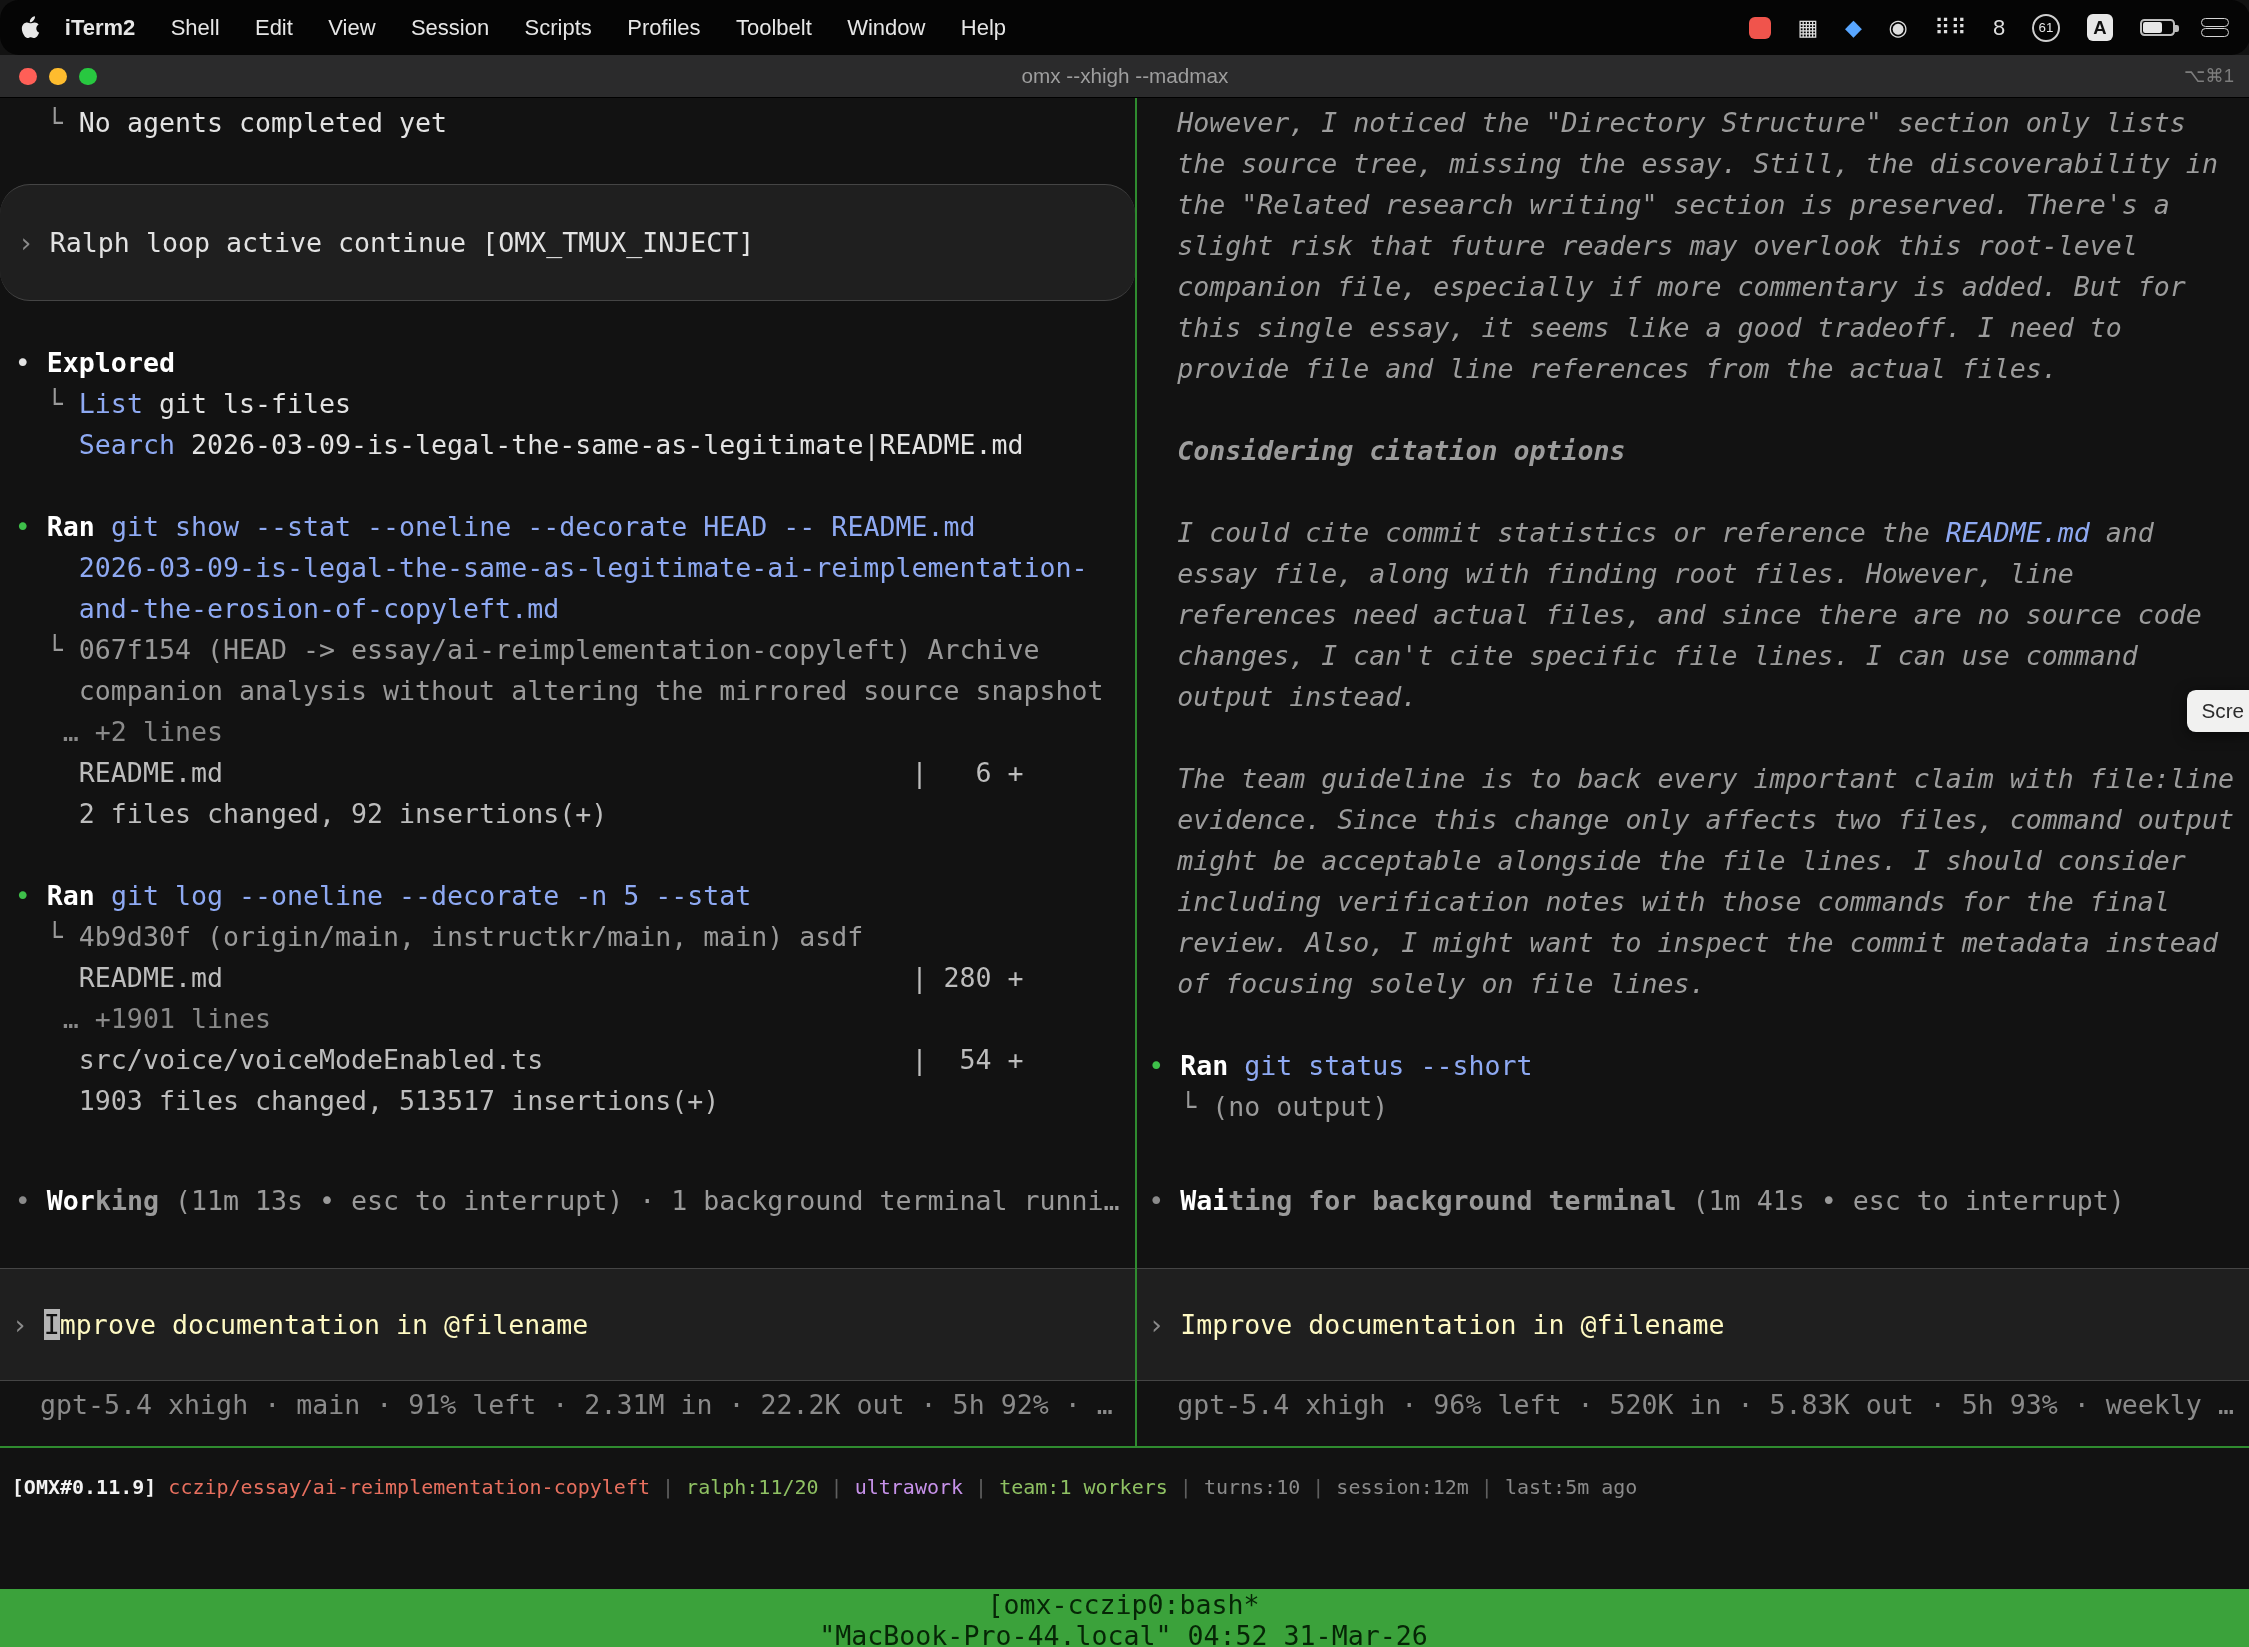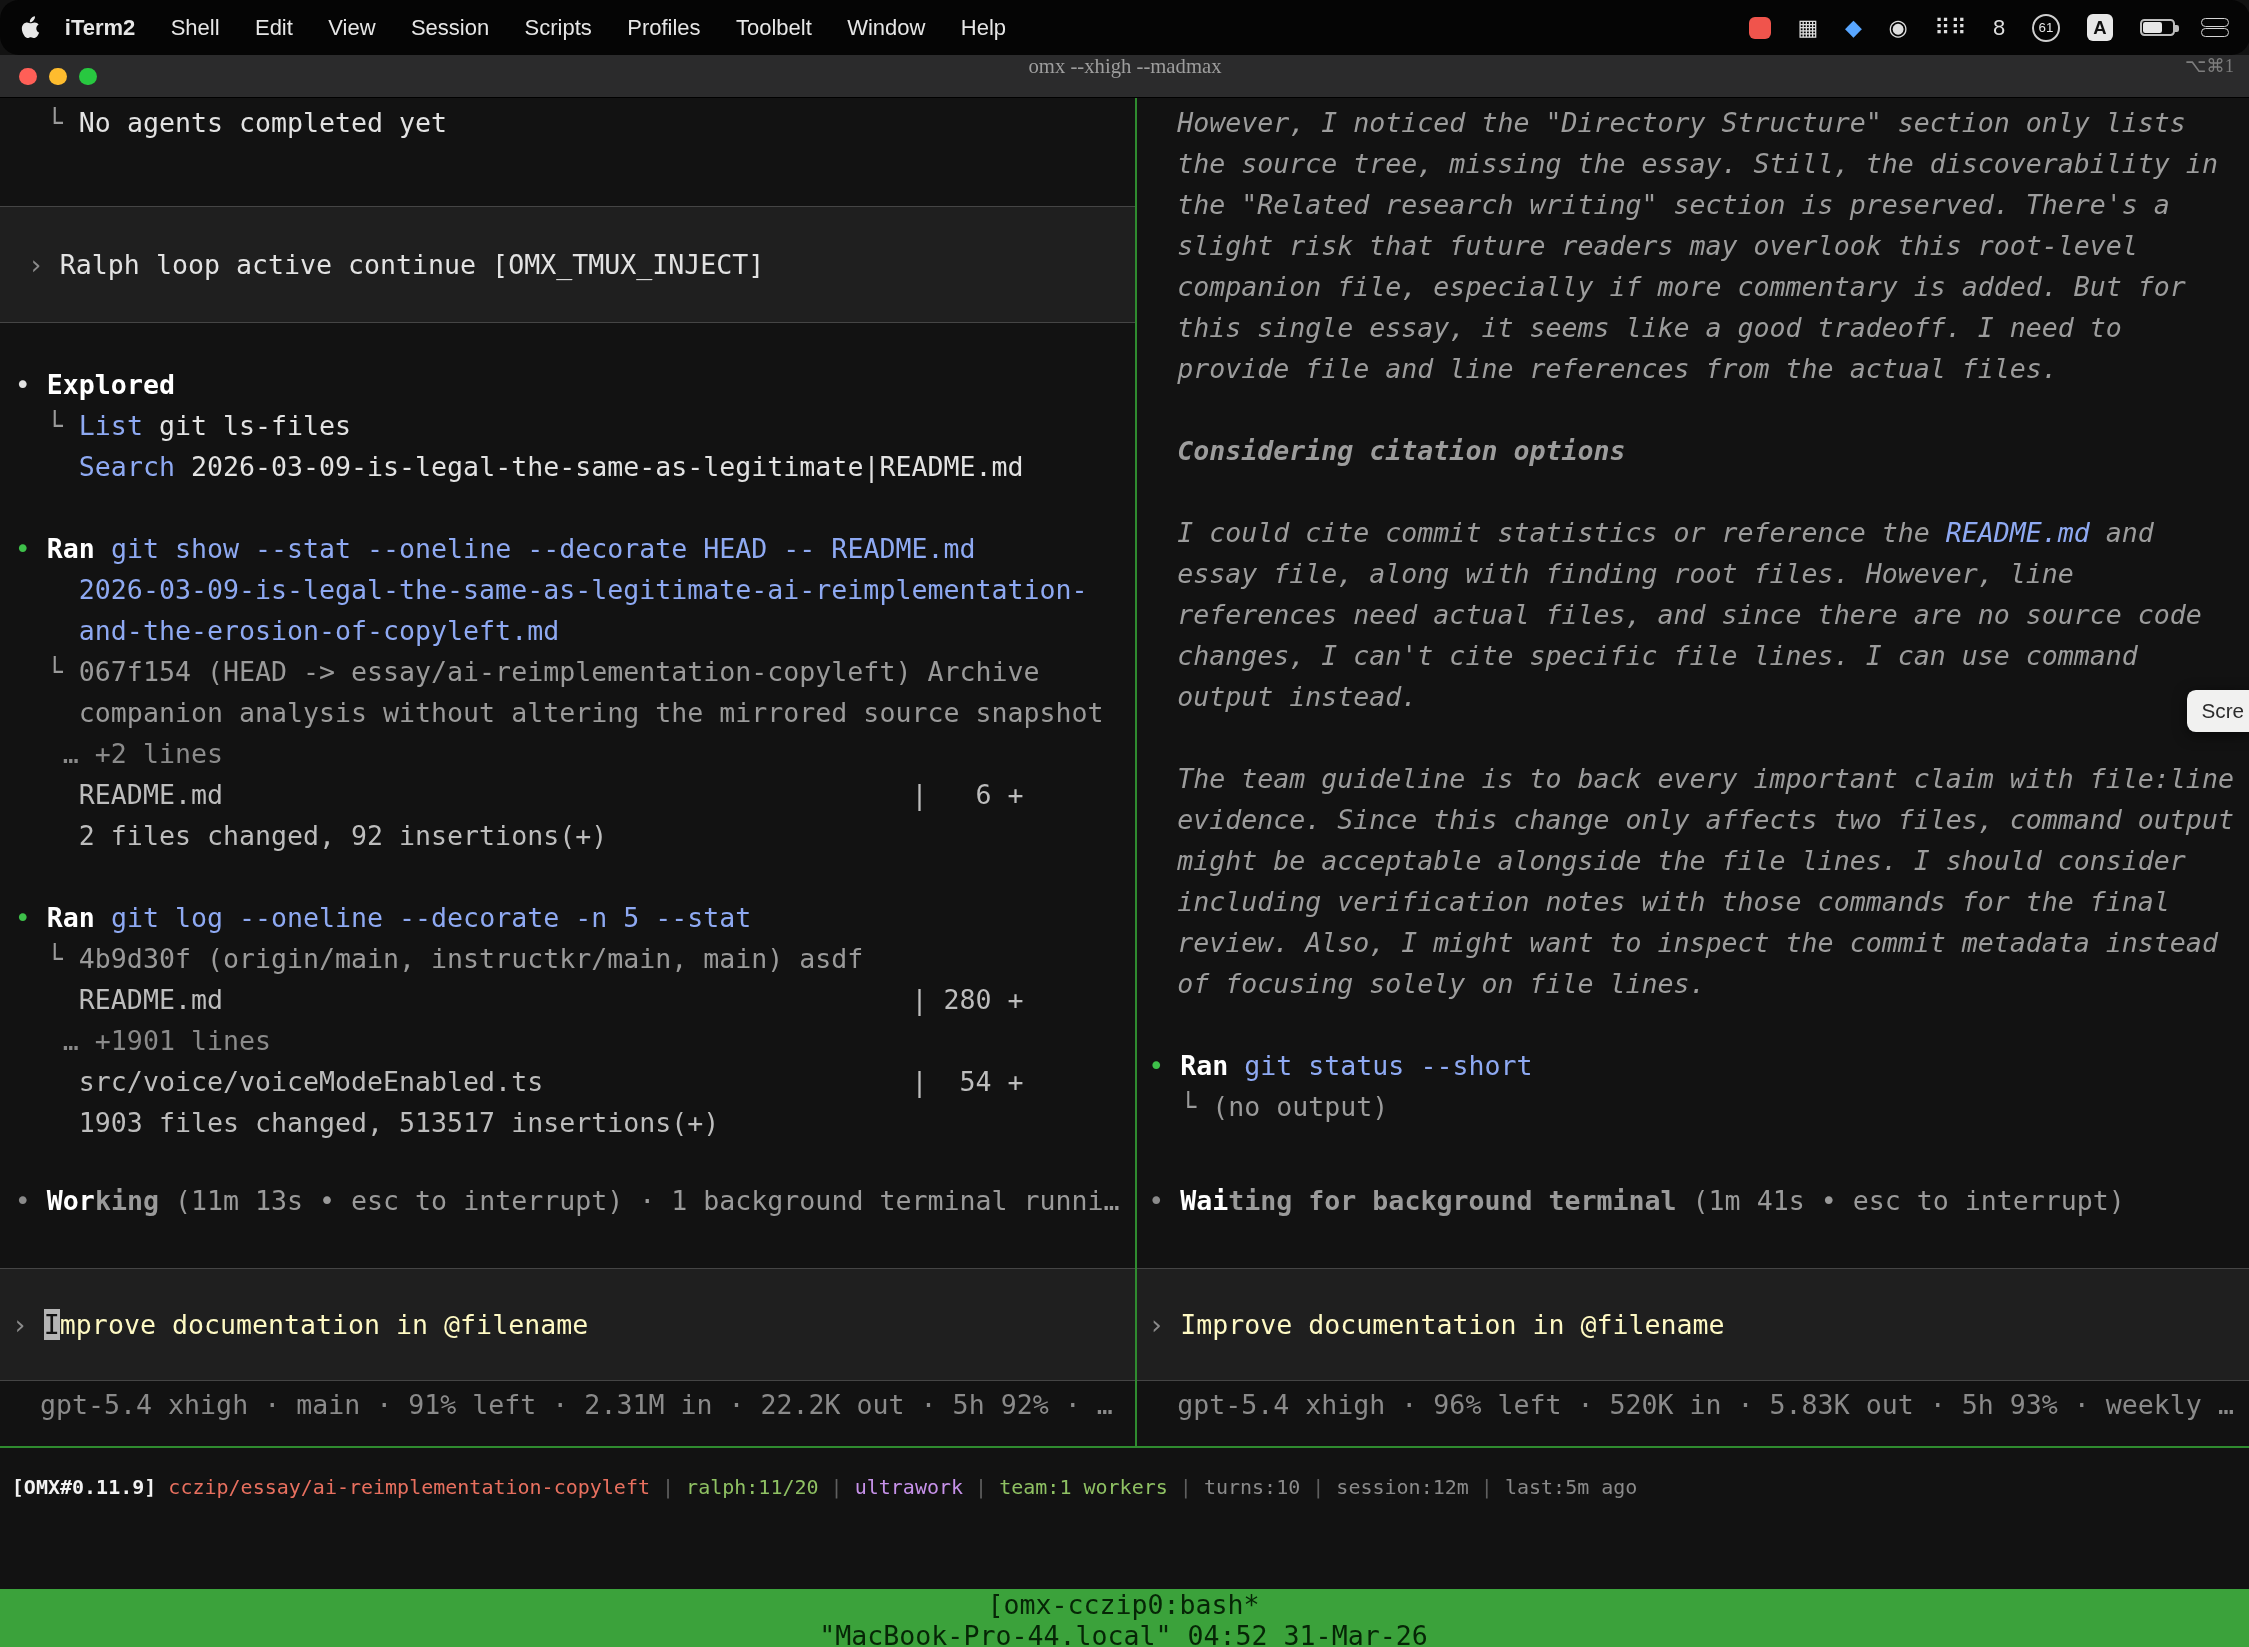--- a/index.html
+++ b/index.html
@@ -26,22 +26,22 @@
                   background:#e6e6e6; border-radius:2.2px; }
   .batt::after { content:""; position:absolute; right:-5.9px; top:4.4px; width:3.7px; height:6.6px;
                  background:#bdbdbd; border-radius:0 2.2px 2.2px 0; }
   .ccic { width:28px; height:19px; position:relative; }
   .ccic::before, .ccic::after { content:""; position:absolute; left:0; right:0; height:7.4px;
                  border:1.5px solid #d5d5d5; border-radius:4.4px; }
   .ccic::before { top:0; } .ccic::after { bottom:0; }
 
   
   .titlebar { height:43px; background:#2b2b2c; border-bottom:1.5px solid #000;
-              position:relative; display:flex; align-items:flex-start; justify-content:center;
-              font-family:Liberation Serif, serif; }
+              position:relative; display:flex; align-items:center; justify-content:center;
+              font-family:Liberation Sans, sans-serif; }
   .lights { position:absolute; left:19px; top:12.5px; display:flex; gap:12.5px; }
   .light { width:17.7px; height:17.7px; border-radius:50%; }
   .l-close { background:#ff5f57; } .l-min { background:#febc2e; } .l-zoom { background:#28c840; }
   .wtitle { color:#9e9e9e; font-size:20.7px; }
   .wshort { position:absolute; right:16px; color:#7d7d7d; font-size:18.5px; }
 
   
   .term { height:1550px; display:flex; flex-direction:column; background:#121212; }
   .panes { flex:1; display:flex; min-height:0; }
   .pane { display:flex; flex-direction:column; overflow:hidden; padding-top:4.4px; padding-bottom:20.7px; }
@@ -49,21 +49,21 @@
   .vdiv { width:2.2px; background:#2f8b2f; }
   .pane-right { flex:1; }
   .fill { flex:1; }
 
   .tline { height:41px; line-height:41px; font-size:26.6px; white-space:pre; color:#e2e2e2; }
   .pl20 { padding-left:14.8px; } .pl15 { padding-left:11px; }
   .pl54 { padding-left:40px; } .pl16 { padding-left:11.8px; }
   .sp56 { height:41px; } .sp64 { height:47px; } .sp4 { height:3px; }
 
   .block { border-top:1.5px solid #454545; border-bottom:1.5px solid #454545; background:#1f1f1f; }
-  .block-banner { padding:37px 16px; margin-top:63px; }
+  .block-banner { padding:37px 6px; margin-top:41px;border-radius:30px; }
   .block-input { padding:35px 0; }
 
   .w { color:#e2e2e2; } .bw { color:#ffffff; } .b { font-weight:bold; }
   .g { color:#9a9a9a; } .dg { color:#8a8a8a; } .lg { color:#bdbdbd; }
   .bl { color:#8ea9f2; } .grn { color:#3ec04a; }
   .para { color:#9c9c9c; font-style:italic; }
   .inputtxt { color:#fef9c3; }
   .cursor { background:#b5b5b5; color:#121212; }
   .statusline { color:#8a8a8a; }
 

